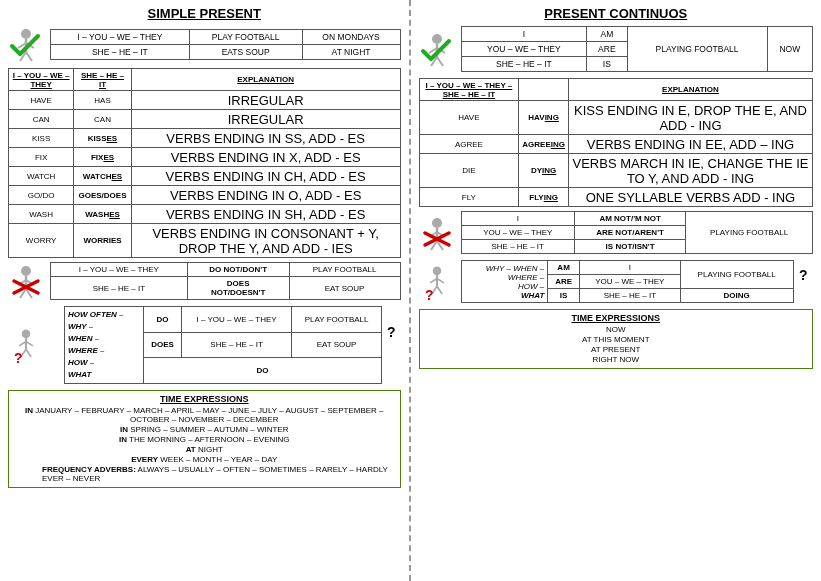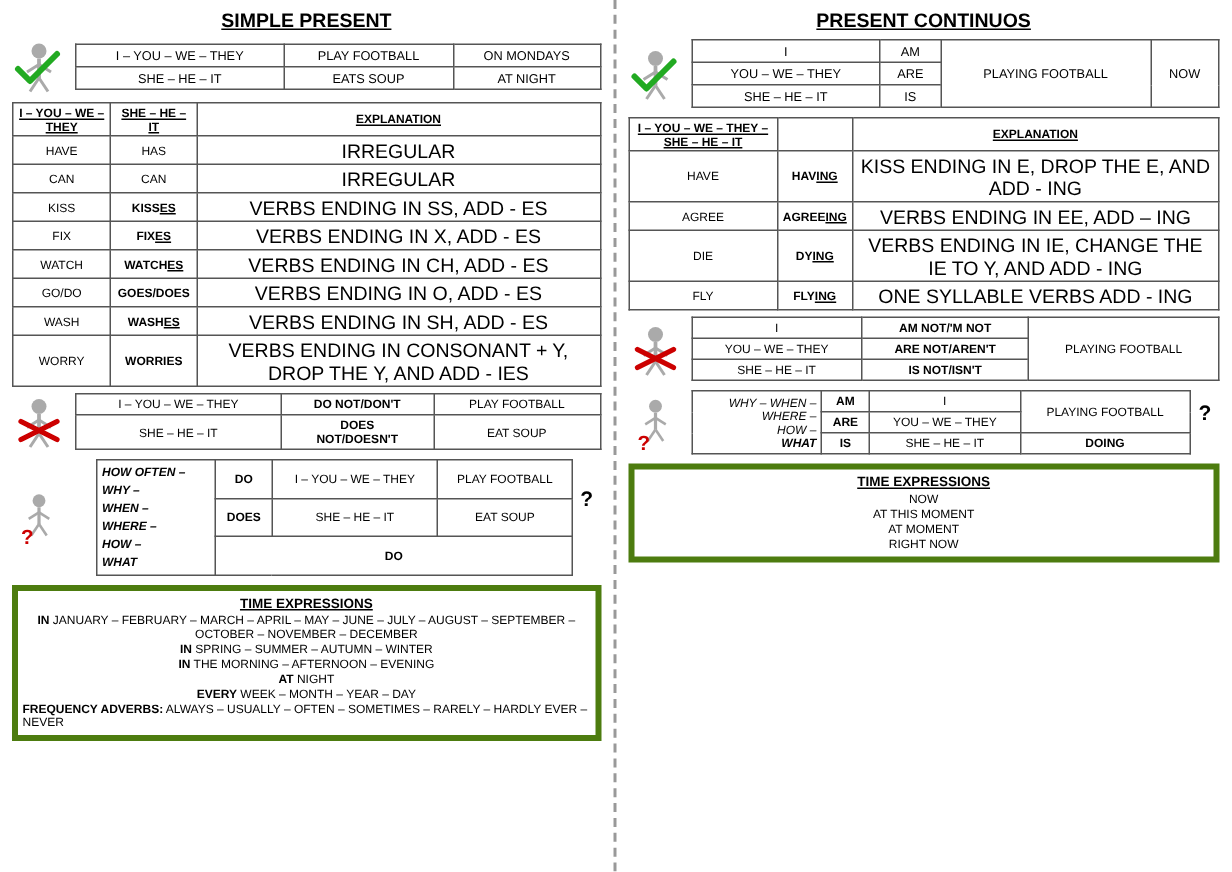--- a/index.html
+++ b/index.html
@@ -121,21 +121,21 @@
       font-size: 8px;
     }
     .quest-table td {
       border: 1px solid #555;
       padding: 2px 3px;
       text-align: center;
     }
 
     
     .time-section {
-      border: 4px solid #4d7c0f;
+      border: 1px solid #4d7c0f;
       font-size: 8px;
       padding: 3px;
     }
     .time-section .time-title {
       text-align: center;
       font-weight: bold;
       text-decoration: underline;
       margin-bottom: 2px;
       font-size: 9px;
     }
@@ -300,21 +300,21 @@
       </table>
   </div>
 
   <div class="time-section">
     <div class="time-title">TIME EXPRESSIONS</div>
     <p><strong>IN</strong> JANUARY – FEBRUARY – MARCH – APRIL – MAY – JUNE – JULY – AUGUST – SEPTEMBER – OCTOBER – NOVEMBER – DECEMBER</p>
     <p><strong>IN</strong> SPRING – SUMMER – AUTUMN – WINTER</p>
     <p><strong>IN</strong> THE MORNING – AFTERNOON – EVENING</p>
     <p><strong>AT</strong> NIGHT</p>
     <p><strong>EVERY</strong> WEEK – MONTH – YEAR – DAY</p>
-    <p style="text-align:left;"><strong>FREQUENCY ADVERBS:</strong> ALWAYS – USUALLY – OFTEN – SOMETIMES – RARELY – HARDLY EVER – NEVER</p>
+    <p style="text-align:left;margin-left:30px;"><strong>FREQUENCY ADVERBS:</strong> ALWAYS – USUALLY – OFTEN – SOMETIMES – RARELY – HARDLY EVER – NEVER</p>
   </div>
 </div>
 
 <div class="column" style="border-right:none;">
 
   <div class="section-title">PRESENT CONTINUOS</div>
 
   <div class="affirm-block">
     <div class="icon-check">
       <svg width="36" height="36" viewBox="0 0 36 36">
@@ -360,21 +360,21 @@
       <td class="explanation">KISS ENDING IN E, DROP THE E, AND ADD - ING</td>
     </tr>
     <tr>
       <td>AGREE</td>
       <td><span class="bold">AGREE<span class="underline">ING</span></span></td>
       <td class="explanation">VERBS ENDING IN EE, ADD – ING</td>
     </tr>
     <tr>
       <td>DIE</td>
       <td><span class="bold">DY<span class="underline">ING</span></span></td>
-      <td class="explanation">VERBS ENDING IN IE, CHANGE THE IE TO Y, AND ADD - ING</td>
+      <td class="explanation">VERBS MARCH IN IE, CHANGE THE IE TO Y, AND ADD - ING</td>
     </tr>
     <tr>
       <td>FLY</td>
       <td><span class="bold">FLY<span class="underline">ING</span></span></td>
       <td class="explanation">ONE SYLLABLE VERBS ADD - ING</td>
     </tr>
   </tbody>
     </table>
 
   <div class="neg-block">
@@ -443,16 +443,16 @@
         <td style="border:none;"></td>
       </tr>
     </tbody>
       </table>
   </div>
 
   <div class="time-section" style="margin-top:4px;">
     <div class="time-title">TIME EXPRESSIONS</div>
     <p>NOW</p>
     <p>AT THIS MOMENT</p>
-    <p>AT MOMENT</p>
+    <p>AT PRESENT</p>
     <p>RIGHT NOW</p>
   </div>
 </div>
 
 </body></html>

